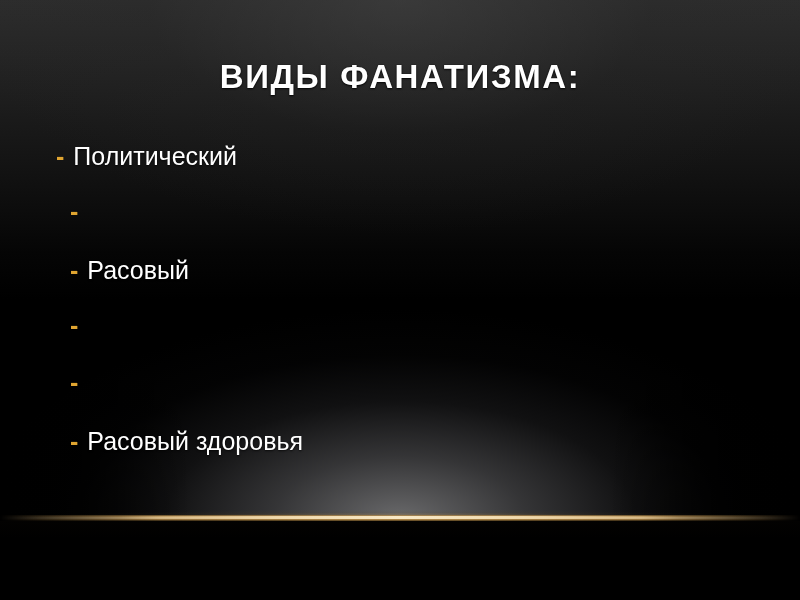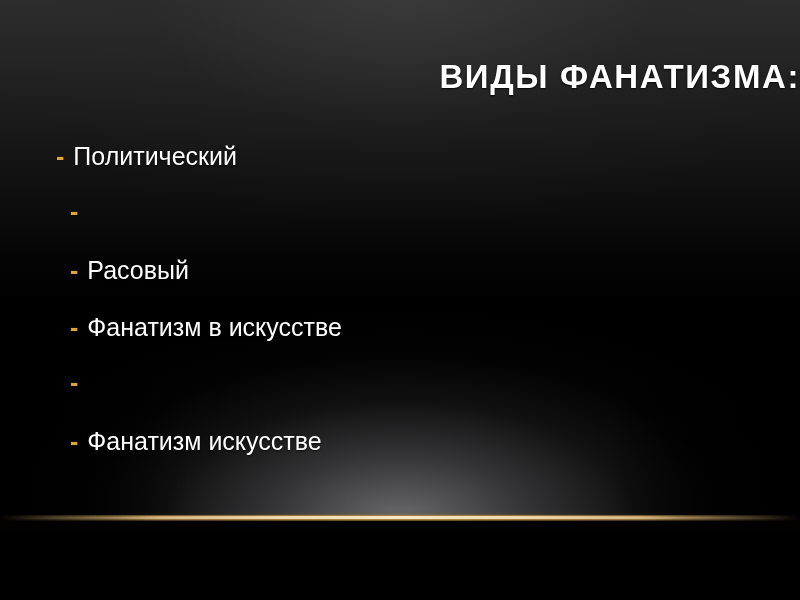--- a/index.html
+++ b/index.html
@@ -106,21 +106,21 @@
   .content {
     position: absolute;
     left: 0; top: 0;
     width: 800px; height: 600px;
   }
   .slide-title {
     position: absolute;
     left: 0;
     top: 58px;
     width: 800px;
-    text-align: right;
+    text-align: center;
     color: #ffffff;
     font-size: 33px;
     font-weight: bold;
     letter-spacing: 1.6px;
     text-transform: uppercase;
     text-shadow: 0 1px 2px rgba(0,0,0,0.85), 0 0 1px rgba(0,0,0,0.9);
     white-space: nowrap;
   }
 
   .bullet-list {
@@ -189,27 +189,26 @@
         <span class="bullet-dash">-</span>
       </li>
 
       <li class="bullet-item">
         <span class="bullet-dash">-</span>
         <span class="bullet-text">Расовый</span>
       </li>
 
       <li class="bullet-item">
         <span class="bullet-dash">-</span>
-        <span class="bullet-text">Фанатизм в искусстве</span>
-      </li>
-
-      <li class="bullet-item">
-        <span class="bullet-dash">-</span>
-      </li>
-
-      <li class="bullet-item">
-        <span class="bullet-dash">-</span>
-        <span class="bullet-text">Фанатизм искусстве</span>
+      </li>
+
+      <li class="bullet-item">
+        <span class="bullet-dash">-</span>
+      </li>
+
+      <li class="bullet-item">
+        <span class="bullet-dash">-</span>
+        <span class="bullet-text">Расовый здоровья</span>
       </li>
 
     </ul>
   </div>
 </div>
 
 </body></html>

